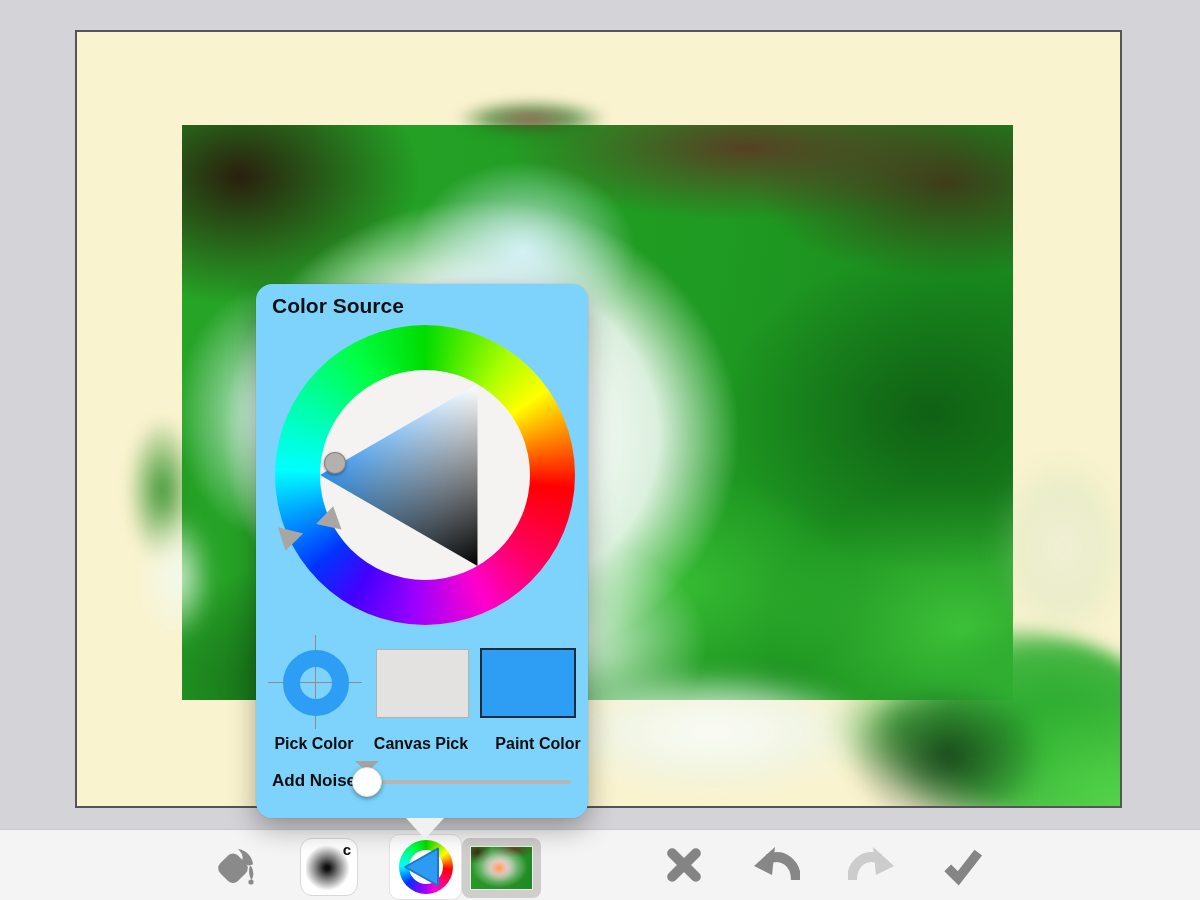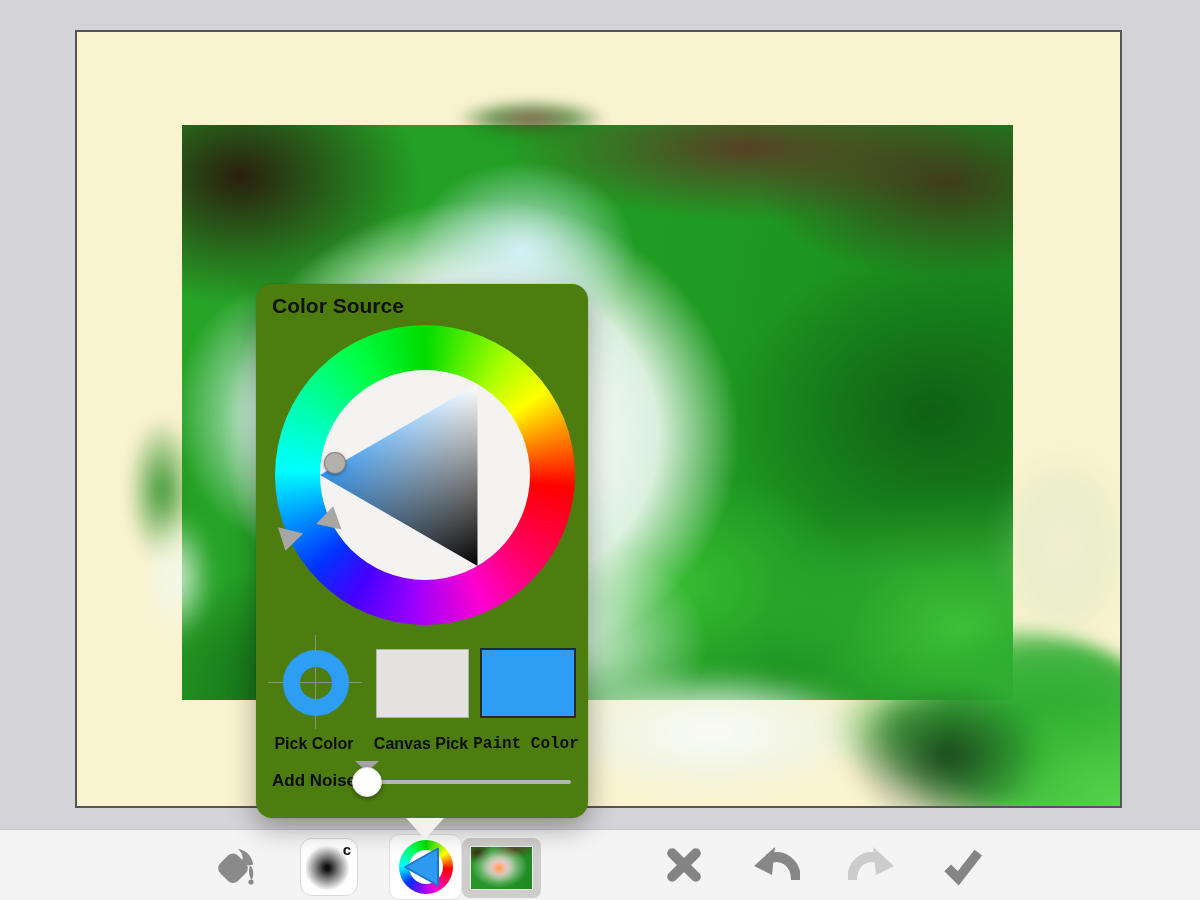--- a/index.html
+++ b/index.html
@@ -39,21 +39,21 @@
     background:radial-gradient(closest-side, rgba(40,160,40,.85), rgba(40,160,40,0) 85%);}
   .blob-corner-leaf{left:768px;top:598px;width:330px;height:225px;filter:blur(8px);
     background:
       radial-gradient(42% 46% at 31% 56%, rgba(22,62,24,.92), rgba(22,62,24,0) 72%),
       radial-gradient(52% 52% at 80% 72%, rgba(80,210,70,.95), rgba(80,210,70,0) 82%),
       radial-gradient(62% 62% at 63% 44%, #2fae31 22%, rgba(47,174,49,.9) 55%, rgba(47,174,49,0) 86%);}
   .blob-right-faint{left:918px;top:418px;width:135px;height:195px;filter:blur(13px);opacity:.75;
     background:radial-gradient(closest-side, rgba(238,236,224,.7), rgba(180,220,180,.35) 60%, rgba(180,220,180,0));}
 
   
-  #popover{position:absolute;left:256px;top:284px;width:332px;height:534px;background:#4d7c0f;
+  #popover{position:absolute;left:256px;top:284px;width:332px;height:534px;background:#7dd3fc;
            border-radius:16px;box-shadow:0 10px 28px rgba(0,0,0,.33), 0 0 0 1px rgba(0,0,0,.04);z-index:50;}
   #popover-tail{position:absolute;left:150px;top:534px;width:0;height:0;
            border-left:19px solid transparent;border-right:19px solid transparent;border-top:21px solid #f2f1ef;}
   #popover-title{position:absolute;left:16px;top:10px;font-size:21px;font-weight:700;color:#101010;}
 
   #wheel{position:absolute;left:19px;top:41px;width:300px;height:300px;}
   #hue-ring{position:absolute;inset:0;border-radius:50%;
     background:conic-gradient(from 0deg,
       #00dc00 0deg,#aaff00 35deg,#ffff00 55deg,#ff8000 75deg,#ff0000 95deg,
       #ff0066 130deg,#ff00cc 155deg,#9900ff 185deg,#4400ff 210deg,#0033ff 230deg,
@@ -73,21 +73,21 @@
   #crosshair-h{position:absolute;left:12px;top:398px;width:94px;height:1px;background:#8f8d8a;}
   #crosshair-v{position:absolute;left:59px;top:351px;width:1px;height:94px;background:#8f8d8a;}
   #canvas-swatch{position:absolute;left:120px;top:365px;width:93px;height:69px;background:#e3e2e0;
     border:1px solid #b3b1ae;box-sizing:border-box;}
   #paint-swatch{position:absolute;left:224px;top:364px;width:96px;height:70px;background:#2e9df4;
     border:2px solid #1d2b38;box-sizing:border-box;}
   .swatch-label{position:absolute;top:451px;width:116px;text-align:center;font-size:16px;font-weight:700;
     color:#0d0d0d;white-space:nowrap;}
   #pick-label{left:0px;}
   #canvas-label{left:107px;}
-  #paint-label{left:212px;font-family:Liberation Mono, monospace;}
+  #paint-label{left:224px;}
 
   #noise-label{position:absolute;left:16px;top:487px;font-size:17px;font-weight:700;color:#0d0d0d;}
   #noise-marker{position:absolute;left:99px;top:477px;width:0;height:0;
     border-left:12px solid transparent;border-right:12px solid transparent;border-top:11px solid #a3a3a3;}
   #noise-track{position:absolute;left:101px;top:496px;width:214px;height:4px;background:#b5b5b5;border-radius:2px;}
   #noise-thumb{position:absolute;left:96px;top:483px;width:30px;height:30px;border-radius:50%;background:#ffffff;
     border:1px solid #dedede;box-sizing:border-box;box-shadow:0 2px 4px rgba(0,0,0,.35);}
 
   
   #toolbar{position:absolute;left:0;top:829px;width:1200px;height:71px;background:#f4f4f5;

